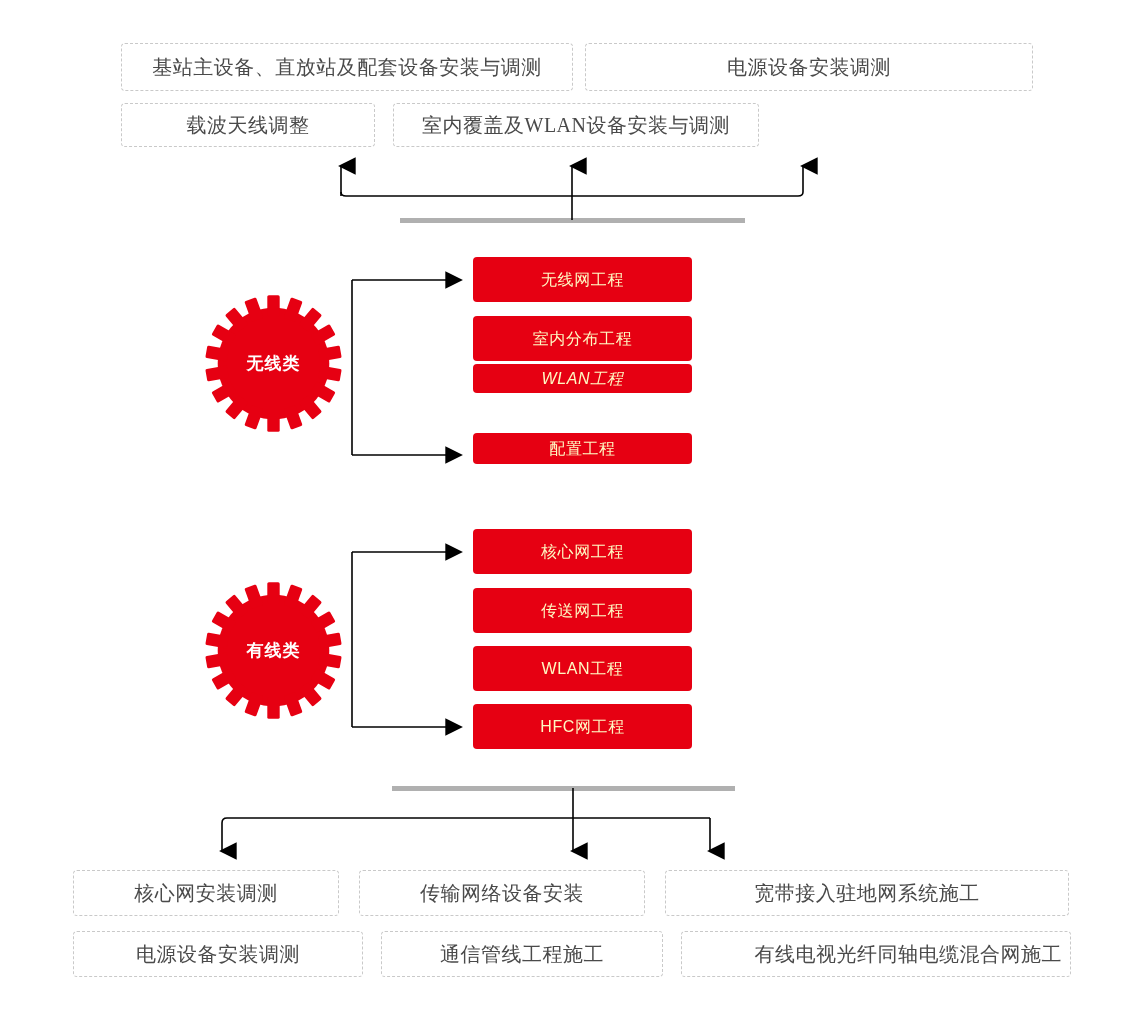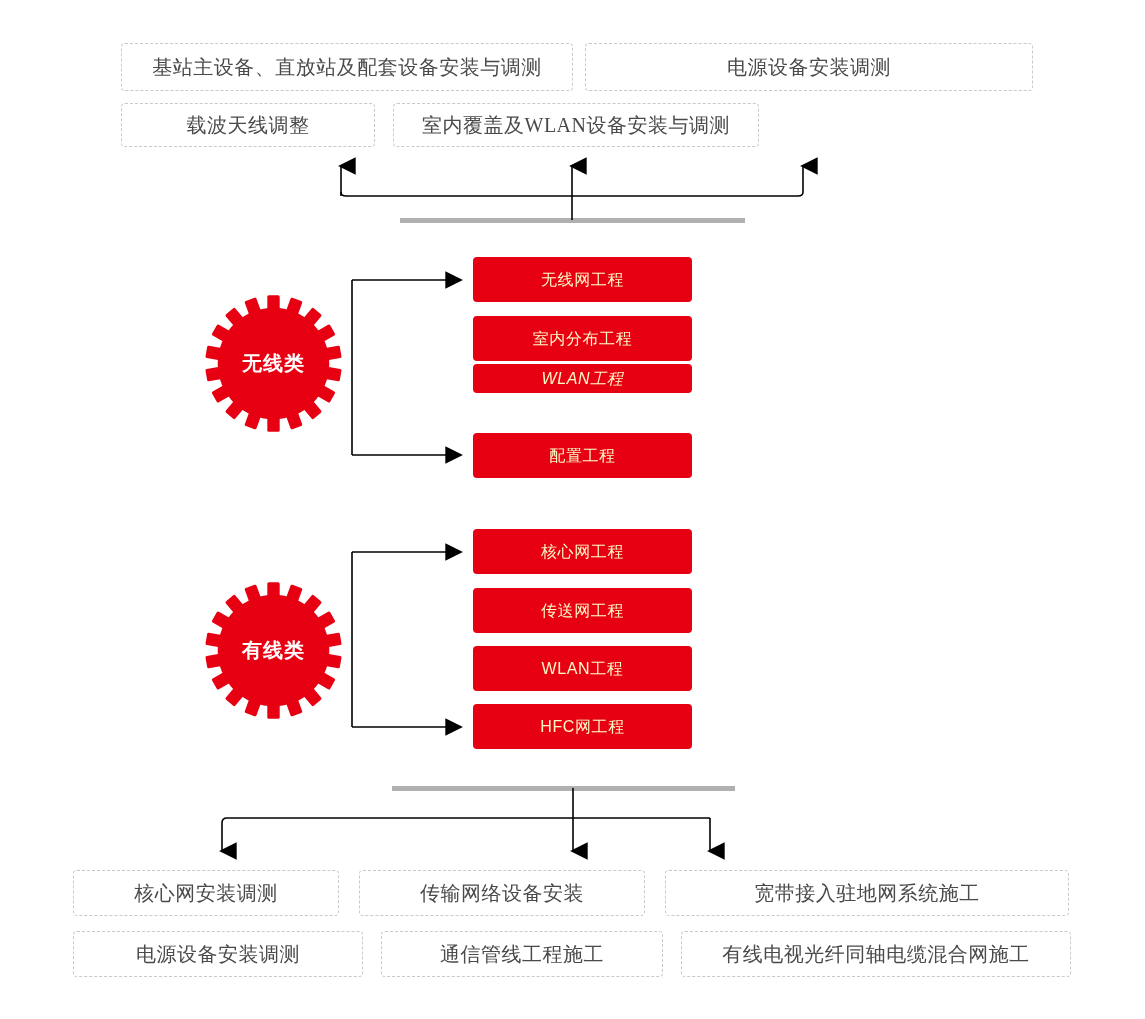--- a/index.html
+++ b/index.html
@@ -60,21 +60,21 @@
   .gear-label {
     position: absolute;
     left: 0;
     top: 0;
     width: 100%;
     height: 100%;
     display: flex;
     align-items: center;
     justify-content: center;
     color: #ffffff;
-    font-size: 20px;
+    font-size: 17px;
     font-weight: 600;
     letter-spacing: 1px;
     pointer-events: none;
   }
   svg.connector {
     position: absolute;
     left: 0;
     top: 0;
     width: 1145px;
     height: 1019px;
@@ -137,21 +137,21 @@
 
   <div class="red-box" style="left:473px; top:257px; width:219px; height:45px;">
     <span>无线网工程</span>
   </div>
   <div class="red-box" style="left:473px; top:316px; width:219px; height:45px;">
     <span>室内分布工程</span>
   </div>
   <div class="red-box" style="left:473px; top:364px; width:219px; height:29px;font-style:italic;">
     <span>WLAN工程</span>
   </div>
-  <div class="red-box" style="left:473px; top:433px; width:219px; height:45px;">
+  <div class="red-box" style="left:473px; top:433px; width:219px; height:31px;">
     <span>配置工程</span>
   </div>
 
   <div class="gear-wrap" style="left:196px; top:573px; width:155px; height:155px;text-align:center;">
     <svg viewBox="0 0 200 200" width="155" height="155">
       <g fill="#E60012">
         <circle cx="100" cy="100" r="72"></circle>
         <g>
           <rect x="92" y="12" width="16" height="28" rx="2"></rect>
           <rect x="92" y="12" width="16" height="28" rx="2" transform="rotate(20 100 100)"></rect>
@@ -201,21 +201,21 @@
   <div class="dashed-box" style="left:359px; top:870px; width:286px; height:46px;">
     <span>传输网络设备安装</span>
   </div>
 
   <div class="dashed-box" style="left:73px; top:931px; width:290px; height:46px;">
     <span>电源设备安装调测</span>
   </div>
   <div class="dashed-box" style="left:381px; top:931px; width:282px; height:46px;justify-content:center;">
     <span>通信管线工程施工</span>
   </div>
-  <div class="dashed-box" style="left:681px; top:931px; width:390px; height:46px;">
+  <div class="dashed-box" style="left:681px; top:931px; width:390px; height:46px;justify-content:flex-end;">
     <span>有线电视光纤同轴电缆混合网施工</span>
   </div>
 
   <svg class="connector">
     <defs>
       <marker id="arrow-up" viewBox="0 0 12 12" refX="6" refY="2" markerWidth="11" markerHeight="11" orient="auto-start-reverse">
         <path d="M 6 0 L 12 12 L 0 12 z" fill="#000"></path>
       </marker>
       <marker id="arrow-down" viewBox="0 0 12 12" refX="6" refY="10" markerWidth="11" markerHeight="11" orient="auto-start-reverse">
         <path d="M 0 0 L 12 0 L 6 12 z" fill="#000"></path>

